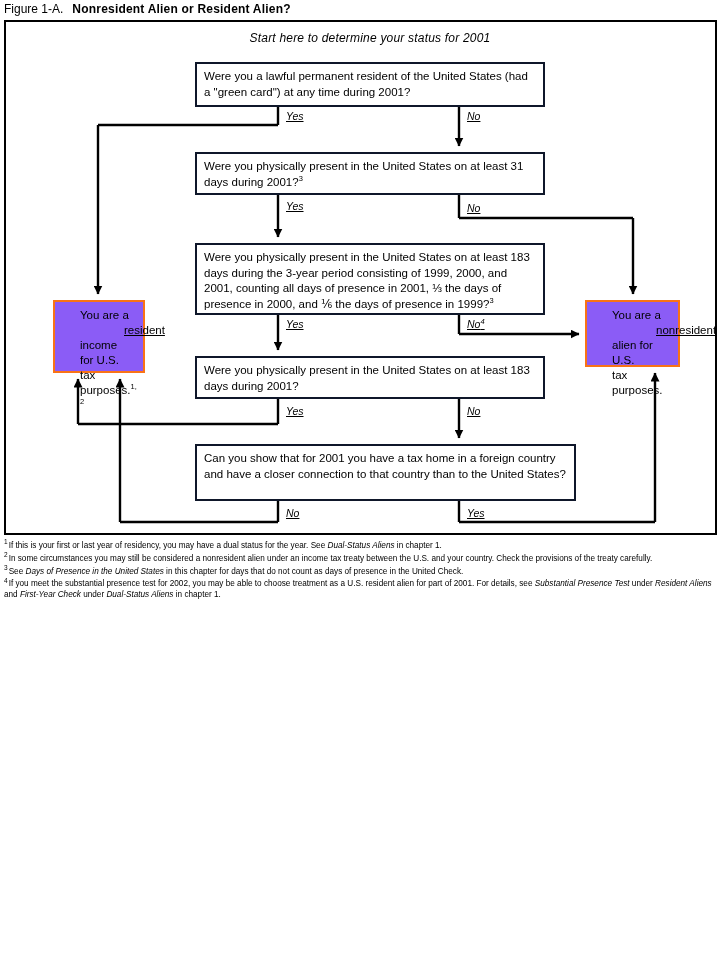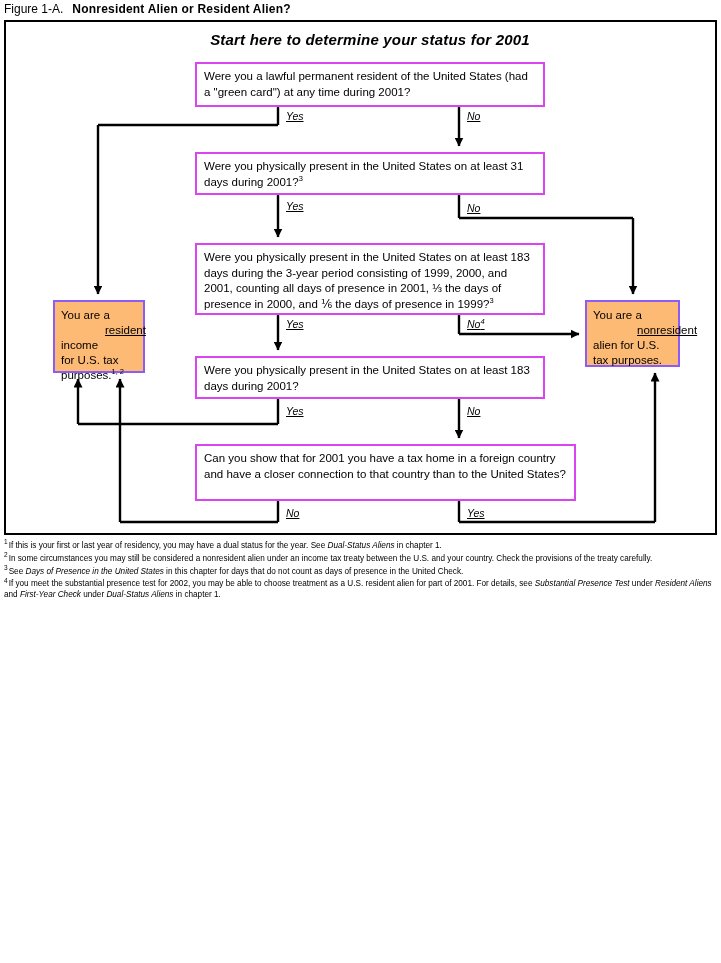--- a/index.html
+++ b/index.html
@@ -21,33 +21,33 @@
     position:absolute;left:4px;top:20px;width:713px;height:515px;
     border:2px solid #000;box-sizing:border-box;background:#fff;
   }
 
   #chart-canvas{
     position:absolute;left:0;top:0;width:721px;height:540px;
   }
 
   .start-label{
     position:absolute;left:180px;top:31px;width:380px;
-    text-align:center;font-style:italic;font-weight:bold;font-size:15px;
+    text-align:center;font-style:italic;font-weight:normal;font-size:12px;
     letter-spacing:0.2px;
   }
 
   .qbox{
-    position:absolute;border:2px solid #d946ef;box-sizing:border-box;
+    position:absolute;border:2px solid #0f172a;box-sizing:border-box;
     background:#fff;font-size:11.5px;line-height:15.5px;
     padding:5px 7px 4px 7px;
   }
   .tbox{
-    position:absolute;border:2px solid #8b5cf6;box-sizing:border-box;
-    background:#fdba74;font-size:11.5px;line-height:15px;
-    padding:6px 6px 4px 6px;
+    position:absolute;border:2px solid #f97316;box-sizing:border-box;
+    background:#8b5cf6;font-size:11.5px;line-height:15px;
+    padding:6px 6px 4px 25px;
   }
   .tbox u{text-decoration:underline;margin-left:44px;}
   sup{font-size:7.5px;line-height:0;vertical-align:super;}
 
   
   #q1{left:195px;top:62px;width:350px;height:45px;}
   #q2{left:195px;top:152px;width:350px;height:43px;}
   #q3{left:195px;top:243px;width:350px;height:72px;}
   #q4{left:195px;top:356px;width:350px;height:43px;}
   #q5{left:195px;top:444px;width:381px;height:57px;}

